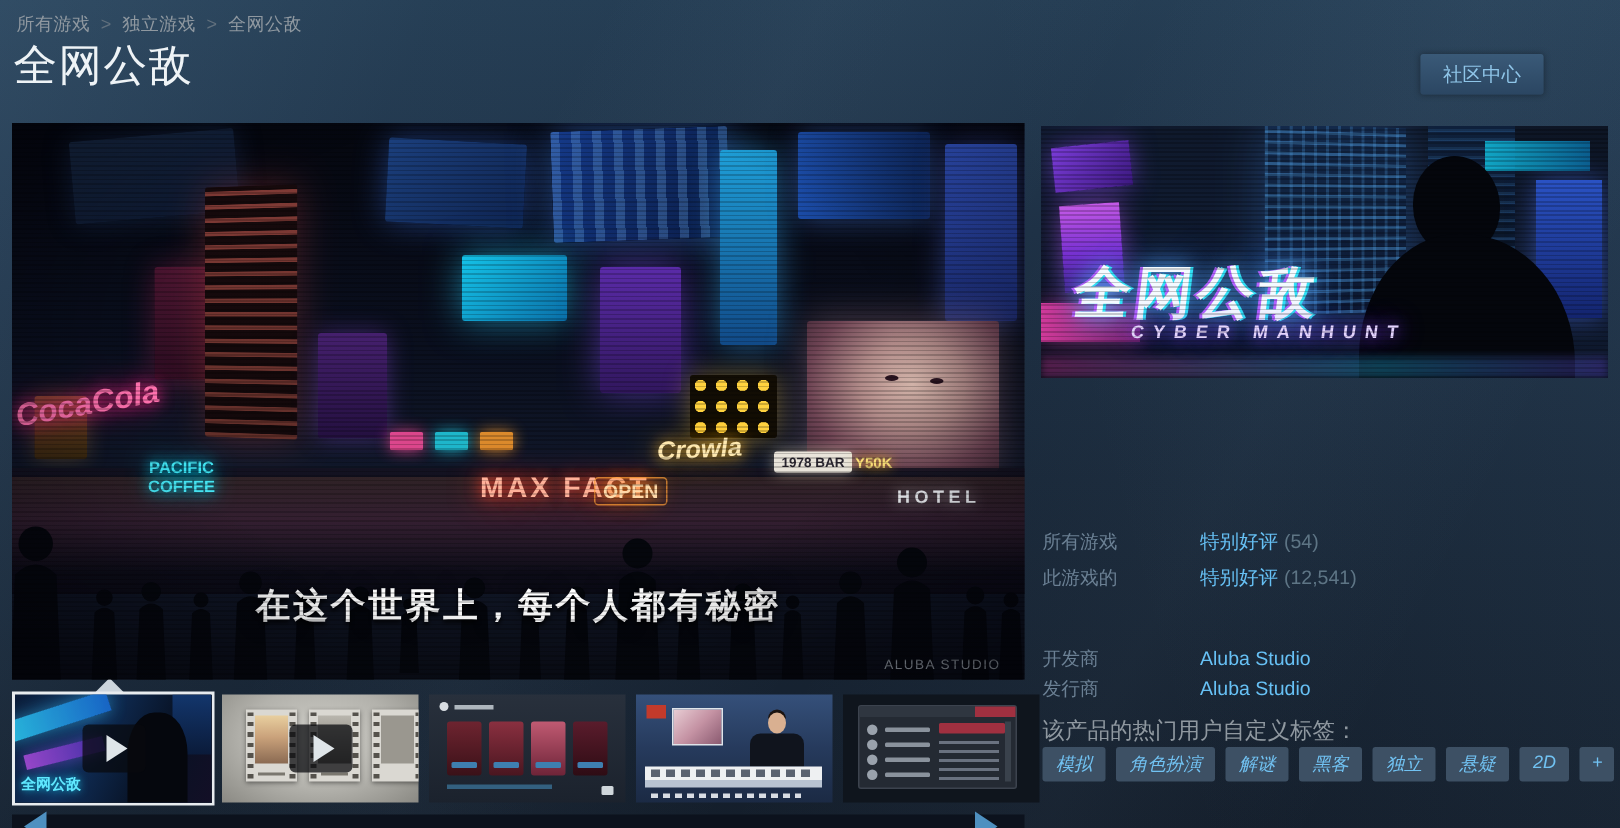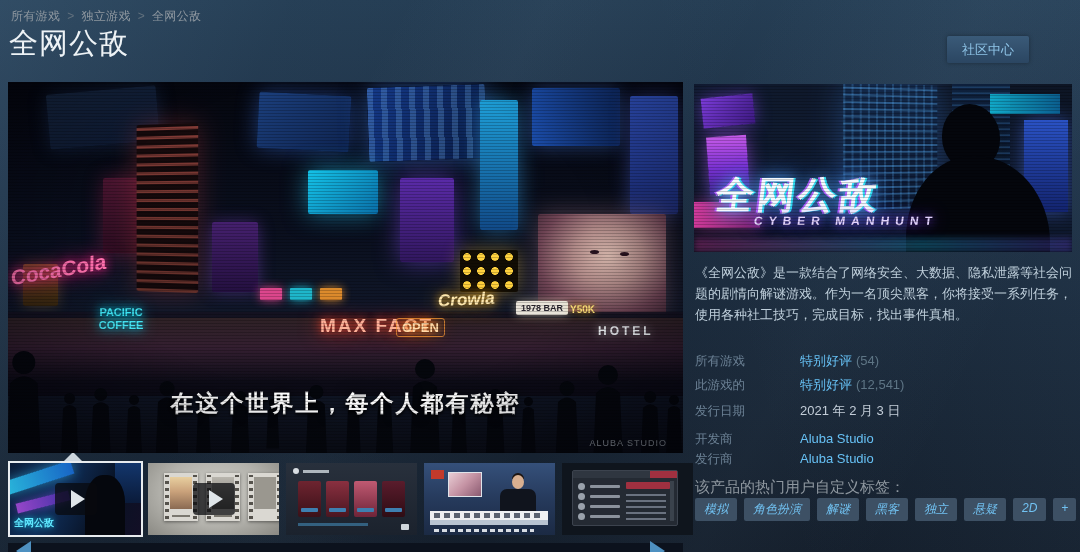--- a/index.html
+++ b/index.html
@@ -366,30 +366,26 @@
       <div class="cap-b4"></div>
       <div class="cap-b5"></div>
       <div class="cap-head"></div>
       <div class="cap-body"></div>
       <div class="cap-title">全网公敌</div>
       <div class="cap-sub">CYBER MANHUNT</div>
       <div class="cap-ground"></div>
       <div class="scan"></div>
     </div>
 
-    <p class="desc">《全网公敌》是一款结合了网络安全、大数据、隐私泄露等社会问题的剧情向解谜游戏。作为一名顶尖黑客，你将接受一系列任务，使用各种社工技巧，完成目标，找出事件真相。</p>
 
     <div class="drow r0">
       <span class="lbl">所有游戏</span><span class="val review">特别好评</span><span class="cnt">(54)</span>
     </div>
     <div class="drow r1">
       <span class="lbl">此游戏的</span><span class="val review">特别好评</span><span class="cnt">(12,541)</span>
-    </div>
-    <div class="drow r2">
-      <span class="lbl">发行日期</span><span class="val plain">2021 年 2 月 3 日</span>
     </div>
     <div class="drow r4">
       <span class="lbl">发行商</span><a class="val link">Aluba Studio</a>
     </div>
     <div class="drow r3">
       <span class="lbl">开发商</span><a class="val link">Aluba Studio</a>
     </div>
 
 
     <div class="tags-label">该产品的热门用户自定义标签：</div>

